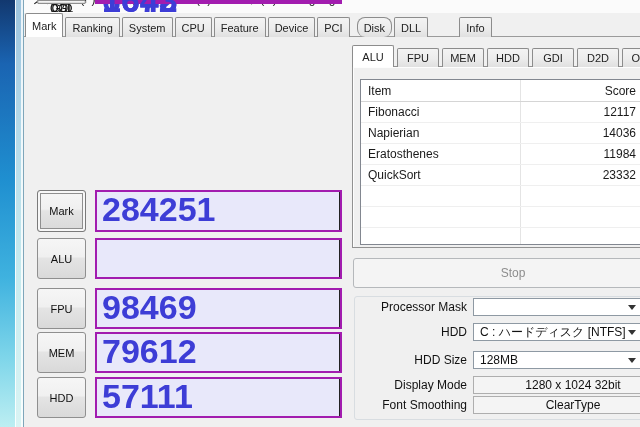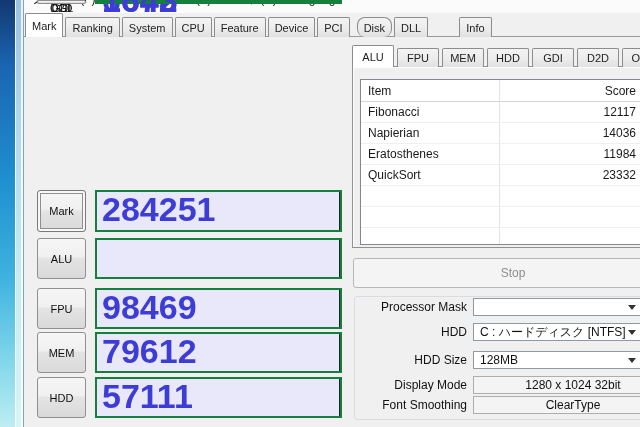--- a/index.html
+++ b/index.html
@@ -39,38 +39,38 @@
   .bench-row:nth-of-type(5){top:238px;height:41px;}
   .bench-row:nth-of-type(6){top:288px;height:41px;}
   .bench-row:nth-of-type(7){top:332px;height:41px;}
   .bench-row:nth-of-type(8){top:377px;height:41px;}
   .side-btn{position:absolute;left:0;top:0;width:49px;height:100%;
     border:1px solid #8f8f8f;border-radius:3px;color:#111;font-size:11px;
     background:linear-gradient(#f6f6f6,#f0f0f0 45%,#e4e4e4 50%,#d9d9d9);cursor:default;}
   .side-btn.default-btn{border:1px solid #7a7a7a;
     box-shadow:inset 0 0 0 2px #f7f7f7,inset 0 0 0 3px #8f8f8f;}
   .score-box{position:absolute;left:58px;top:0;width:247px;height:100%;
-    background:#fde047;border:2px solid #15803d;}
+    background:#fde047;border:2px solid #a21caf;}
   .score-fill{position:absolute;left:0;top:0;bottom:0;background:#e8e8fa;border-right:1px solid #222;}
   .score-text{position:absolute;left:5px;top:50%;transform:translateY(-53%);
     font-size:34px;font-weight:bold;color:#3d3dd6;white-space:nowrap;}
 
   
   .detail-tabs{position:absolute;left:328px;top:45px;height:22px;display:flex;align-items:flex-end;z-index:2;}
   .dtab{width:42px;height:19px;margin-right:3px;display:flex;align-items:center;justify-content:center;
     font-size:11px;color:#222;background:linear-gradient(#f3f3f3,#ececec 55%,#e0e0e0);
     border:1px solid #8c8c8c;border-bottom:none;border-radius:2px 2px 0 0;}
   .dtab.selected{height:22px;background:#fff;}
   .detail-frame{position:absolute;left:328px;top:66px;width:330px;height:182px;
     border:1px solid #919191;background:#f0f0f0;box-shadow:inset 1px 1px 0 #fdfdfd;z-index:1;}
   .listview{position:absolute;left:336px;top:79px;width:308px;height:166px;
     background:#fff;border:1px solid #828790;z-index:2;overflow:hidden;}
   .lv-header{display:flex;height:22px;background:#fff;border-bottom:1px solid #d5d5d5;
     font-size:12px;color:#1a1a1a;}
-  .lv-cell-item{width:139px;padding-left:7px;display:flex;align-items:center;border-right:1px solid #e4e4e4;}
+  .lv-cell-item{width:160px;padding-left:7px;display:flex;align-items:center;border-right:1px solid #e4e4e4;}
   .lv-cell-score{flex:1;display:flex;align-items:center;justify-content:flex-end;padding-right:31px;}
   .lv-row{display:flex;height:21px;border-bottom:1px solid #efefef;font-size:12px;color:#1a1a1a;}
 
   
   .stop-btn{position:absolute;left:329px;top:258px;width:320px;height:30px;
     border:1px solid #b5b8bb;border-radius:3px;background:#f4f4f4;color:#8d8d8d;font-size:12px;cursor:default;}
 
   
   .group-box{position:absolute;left:330px;top:296px;width:318px;height:124px;
     border:1px solid #d8dde1;border-radius:3px;}

